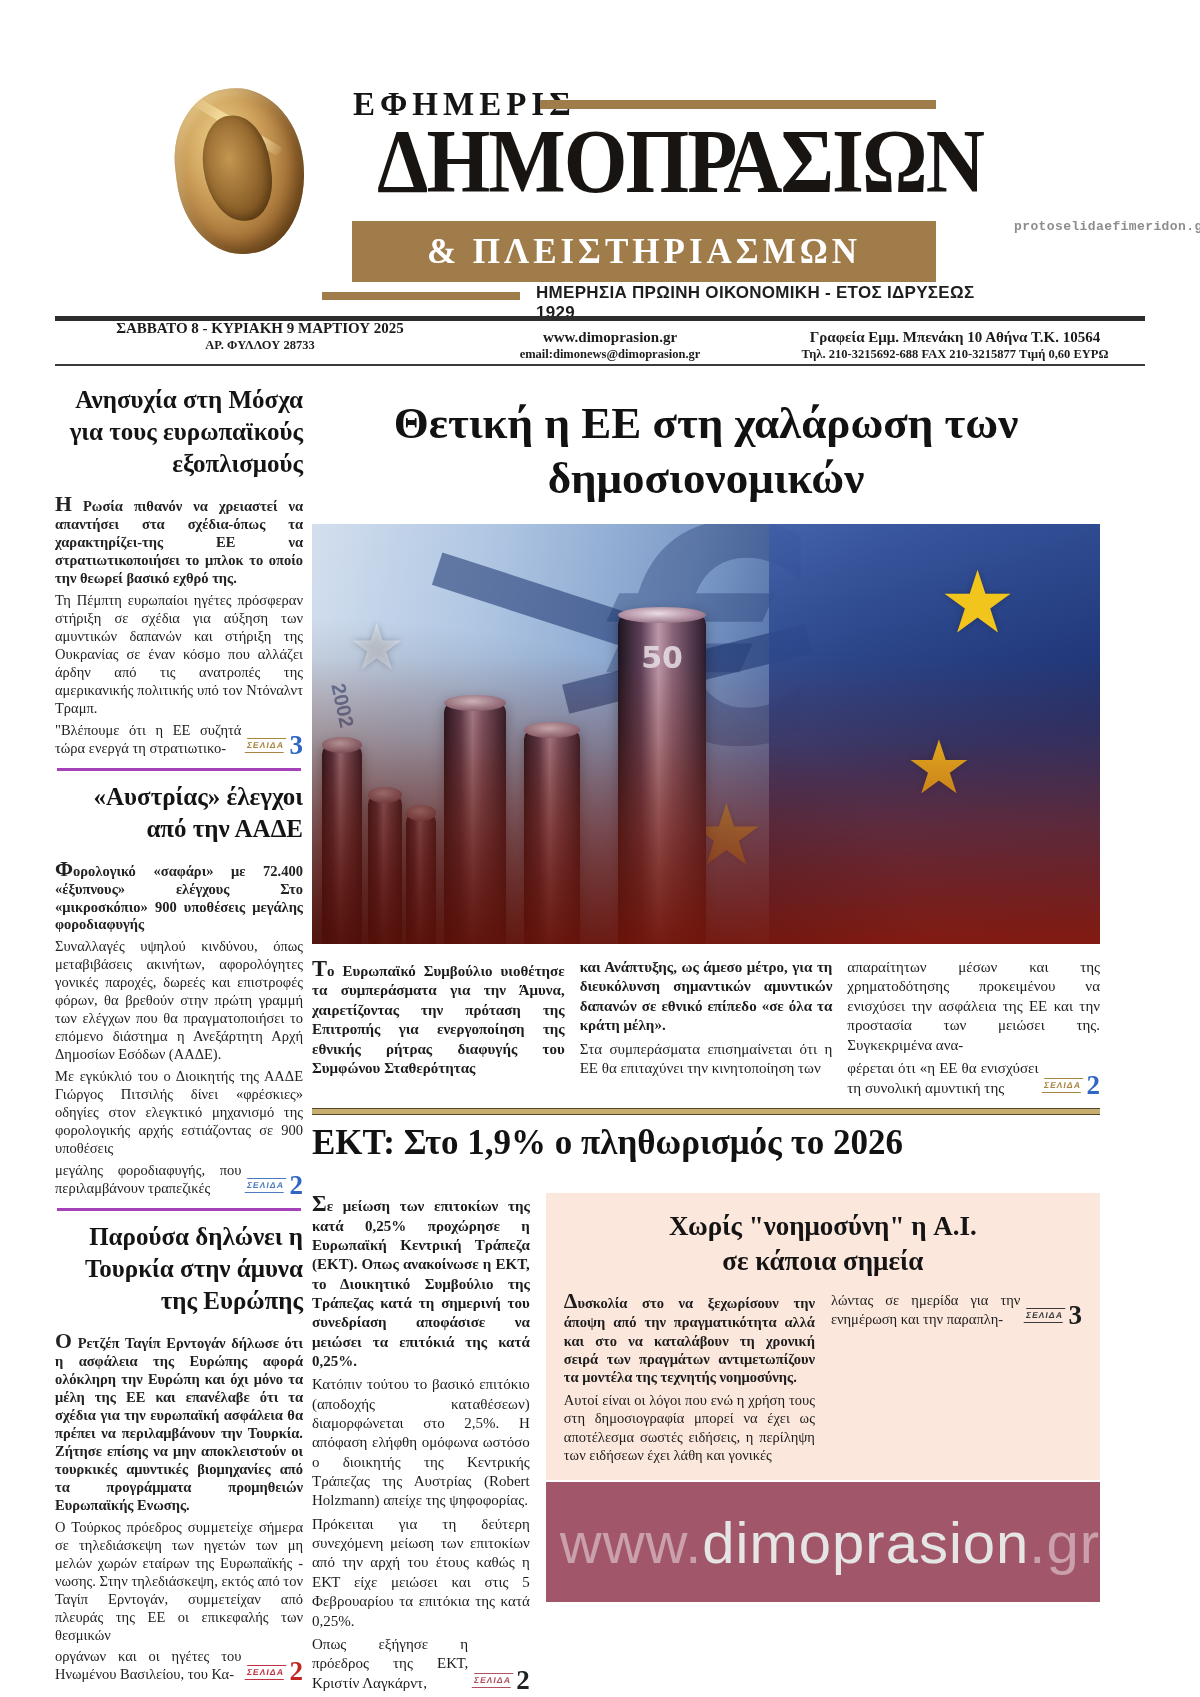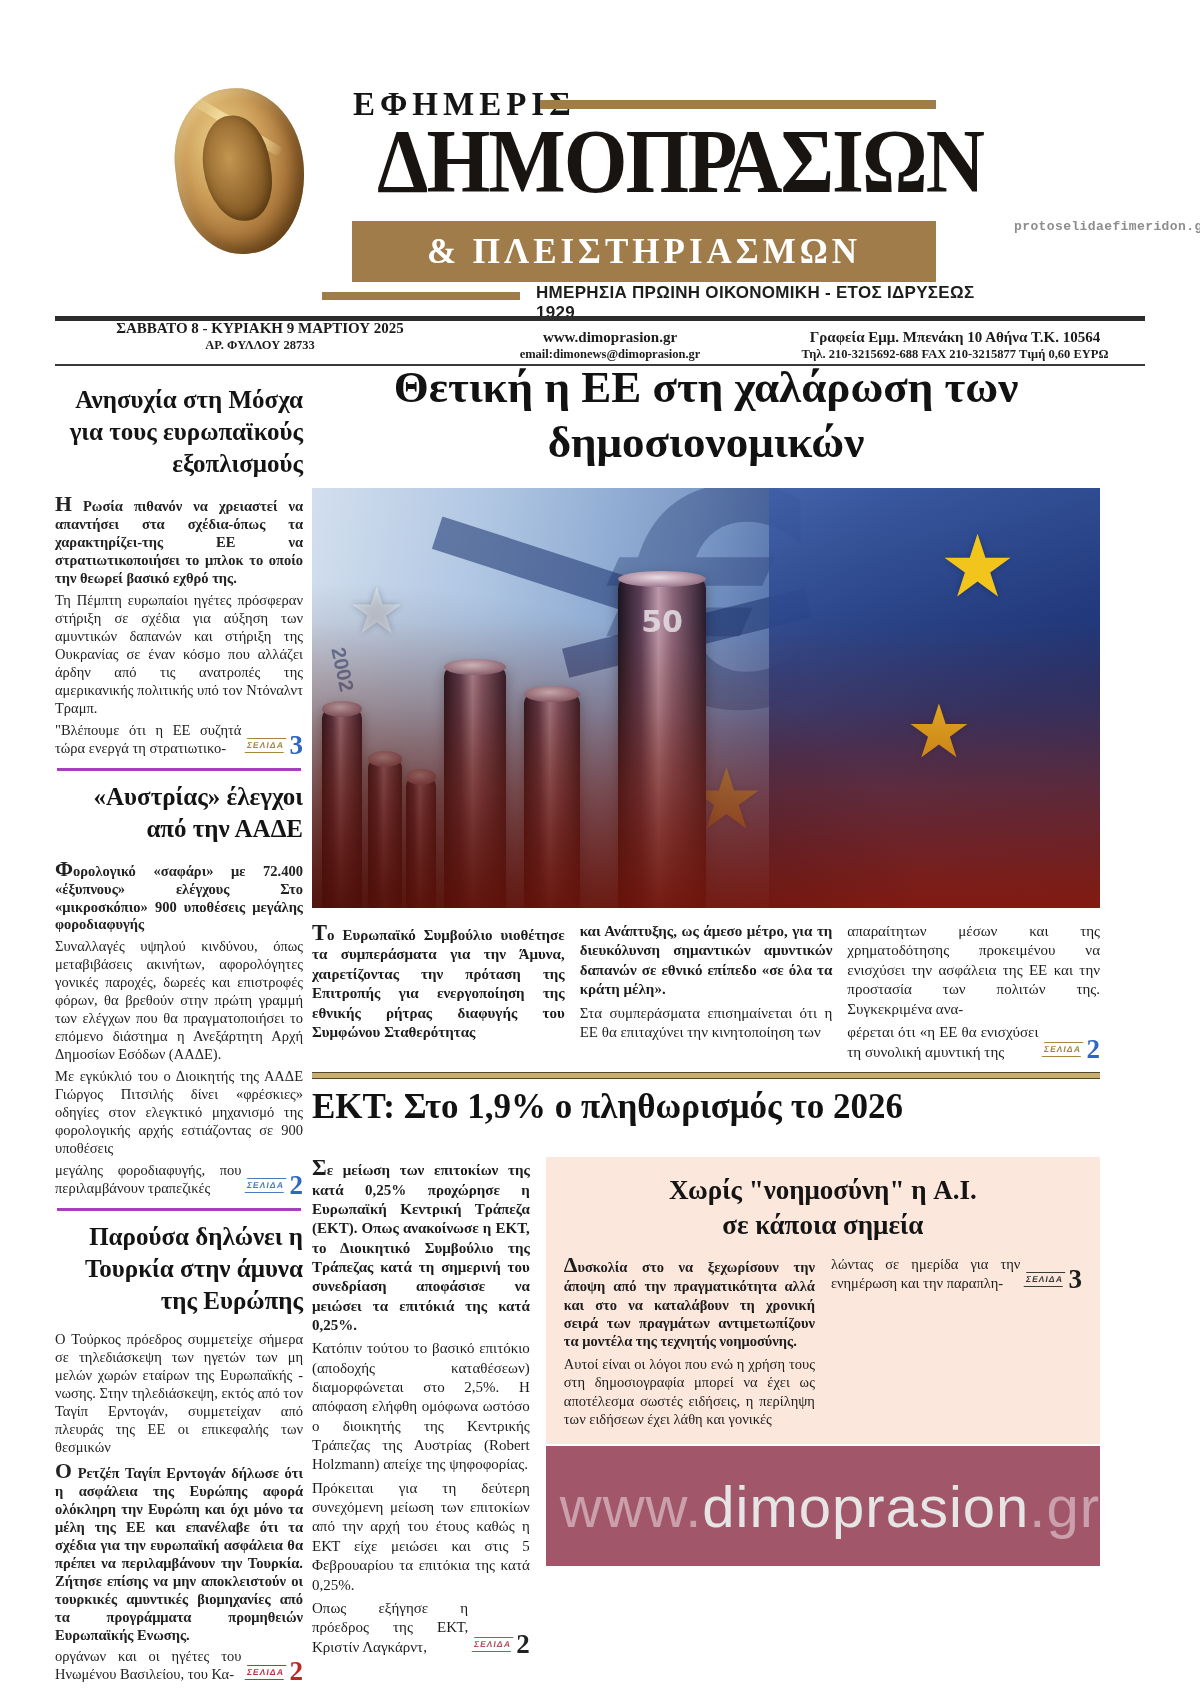--- a/index.html
+++ b/index.html
@@ -82,21 +82,21 @@
     letter-spacing:1px; border-top:1.5px solid currentColor; border-bottom:1.5px solid currentColor;
     padding:1px 1px; transform:skewX(-10deg);
   }
   .marker-num { font-size:27px; font-weight:bold; line-height:.85; }
   .mk-gold .marker-label{ color:#a8853e; } .mk-gold .marker-num{ color:#2f66c4; }
   .mk-blue .marker-label{ color:#4a7ac0; } .mk-blue .marker-num{ color:#2f66c4; }
   .mk-red  .marker-label{ color:#c03040; } .mk-red  .marker-num{ color:#c22424; }
   .mk-pink .marker-label{ color:#b05060; } .mk-pink .marker-num{ color:#222222; }
   .mk-dark .marker-label{ color:#3a3a3a; } .mk-dark .marker-num{ color:#1d1d1d; }
   
-  .main-col { position:absolute; left:312px; top:352px; width:788px; }
+  .main-col { position:absolute; left:312px; top:388px; width:788px; }
   .main-headline {
     font-size:45px; font-weight:bold; text-align:center; line-height:1.22;
     margin:8px 30px 18px; color:#121212;
   }
   
   .hero {
     position:relative; height:420px; overflow:hidden;
     background:
       linear-gradient(100deg, #d3dfee 0%, #aec5e2 22%, #7e9cc9 45%, #3a5795 66%, #203c7e 84%, #182f6d 100%);
   }
@@ -227,22 +227,22 @@
           <span class="marker-label">ΣΕΛΙΔΑ</span>
           <span class="marker-num">2</span>
         </span>
       </div>
     </article>
 
     <div class="l-divider"></div>
 
     <article>
       <h2 class="lh2">Παρούσα δηλώνει η Τουρκία στην άμυνα της Ευρώπης</h2>
+      <p class="body-t bold-t lead">Ο Ρετζέπ Ταγίπ Ερντογάν δήλωσε ότι η ασφάλεια της Ευρώπης αφορά ολόκληρη την Ευρώπη και όχι μόνο τα μέλη της ΕΕ και επανέλαβε ότι τα σχέδια για την ευρωπαϊκή ασφάλεια θα πρέπει να περιλαμβάνουν την Τουρκία. Ζήτησε επίσης να μην αποκλειστούν οι τουρκικές αμυντικές βιομηχανίες από τα προγράμματα προμηθειών Ευρωπαϊκής Ενωσης.</p>
       <p class="body-t">Ο Τούρκος πρόεδρος συμμετείχε σήμερα σε τηλεδιάσκεψη των ηγετών των μη μελών χωρών εταίρων της Ευρωπαϊκής - νωσης. Στην τηλεδιάσκεψη, εκτός από τον Ταγίπ Ερντογάν, συμμετείχαν από πλευράς της ΕΕ οι επικεφαλής των θεσμικών</p>
-      <p class="body-t bold-t lead">Ο Ρετζέπ Ταγίπ Ερντογάν δήλωσε ότι η ασφάλεια της Ευρώπης αφορά ολόκληρη την Ευρώπη και όχι μόνο τα μέλη της ΕΕ και επανέλαβε ότι τα σχέδια για την ευρωπαϊκή ασφάλεια θα πρέπει να περιλαμβάνουν την Τουρκία. Ζήτησε επίσης να μην αποκλειστούν οι τουρκικές αμυντικές βιομηχανίες από τα προγράμματα προμηθειών Ευρωπαϊκής Ενωσης.</p>
       <div class="jump body-t">
         <span class="jump-t">οργάνων και οι ηγέτες του Ηνωμένου Βασιλείου, του Κα-</span>
         <span class="marker mk-red">
           <span class="marker-label">ΣΕΛΙΔΑ</span>
           <span class="marker-num">2</span>
         </span>
       </div>
     </article>
 
   </div>
@@ -275,21 +275,21 @@
 
     <div class="three-cols">
       <div class="tcol">
         <p class="bold-t lead">Το Ευρωπαϊκό Συμβούλιο υιοθέτησε τα συμπεράσματα για την Άμυνα, χαιρετίζοντας την πρόταση της Επιτροπής για ενεργοποίηση της εθνικής ρήτρας διαφυγής του Συμφώνου Σταθερότητας</p>
       </div>
       <div class="tcol">
         <p class="bold-t">και Ανάπτυξης, ως άμεσο μέτρο, για τη διευκόλυνση σημαντικών αμυντικών δαπανών σε εθνικό επίπεδο «σε όλα τα κράτη μέλη».</p>
         <p>Στα συμπεράσματα επισημαίνεται ότι η ΕΕ θα επιταχύνει την κινητοποίηση των</p>
       </div>
       <div class="tcol">
-        <p>απαραίτητων μέσων και της χρηματοδότησης προκειμένου να ενισχύσει την ασφάλεια της ΕΕ και την προστασία των πολιτών της. Συγκεκριμένα ανα-</p>
+        <p>απαραίτητων μέσων και της χρηματοδότησης προκειμένου να ενισχύσει την ασφάλεια της ΕΕ και την προστασία των μειώσει της. Συγκεκριμένα ανα-</p>
         <div class="jump">
           <span class="jump-t">φέρεται ότι «η ΕΕ θα ενισχύσει τη συνολική αμυντική της</span>
           <span class="marker mk-gold">
             <span class="marker-label">ΣΕΛΙΔΑ</span>
             <span class="marker-num">2</span>
           </span>
         </div>
       </div>
     </div>
 

